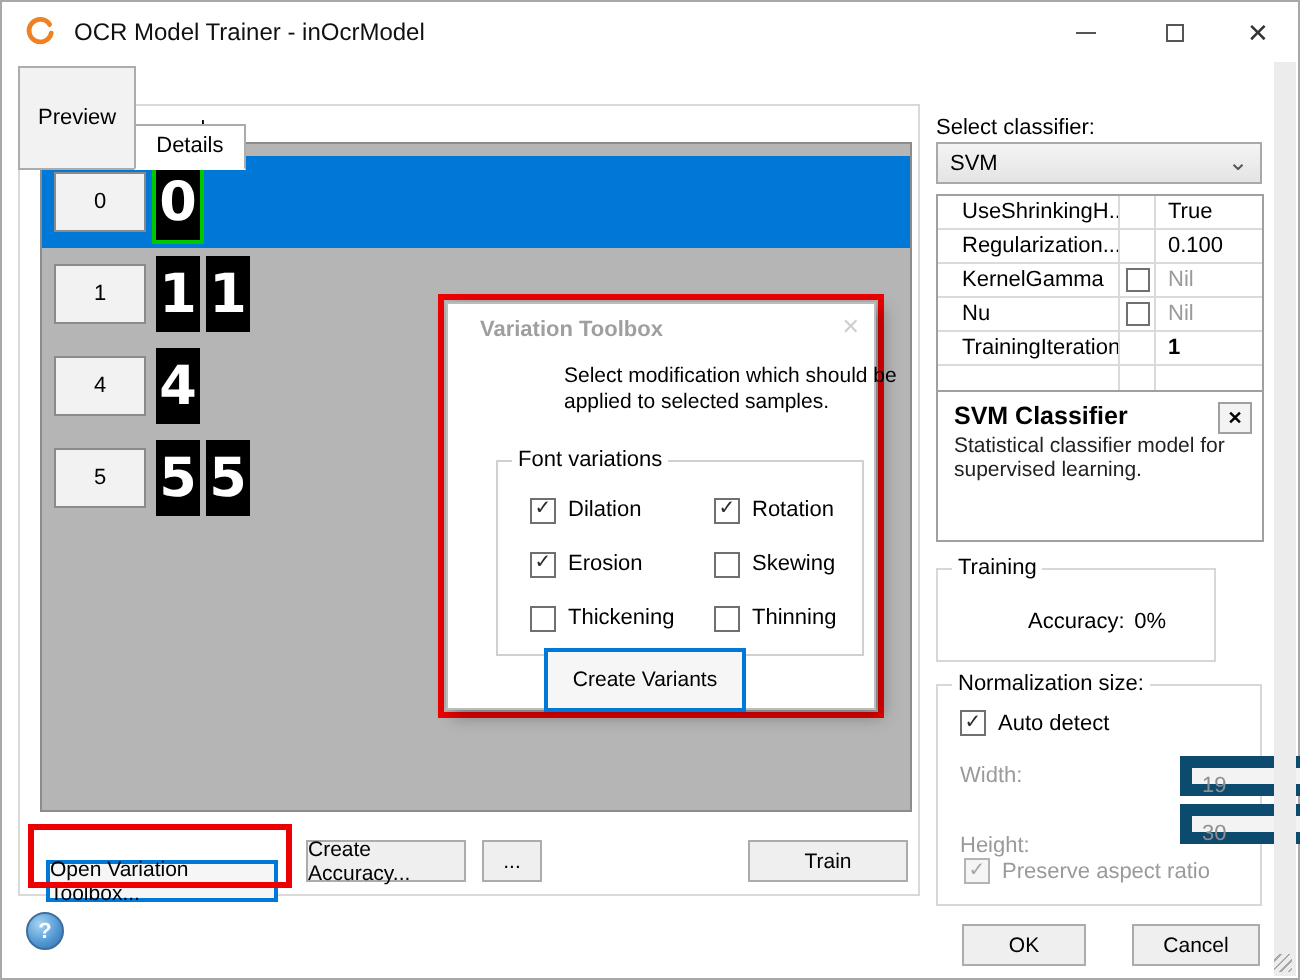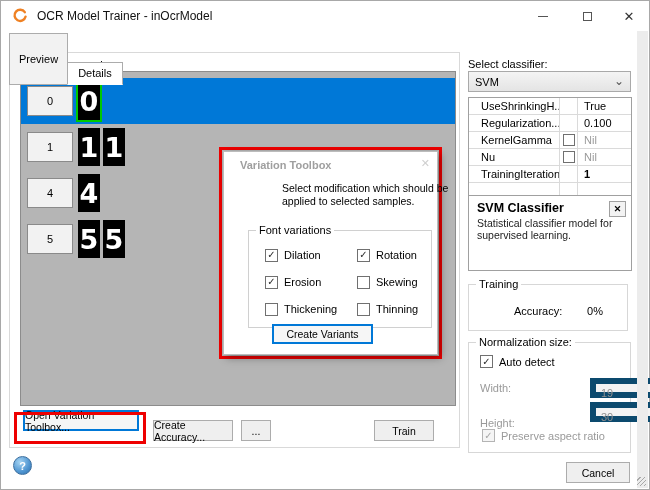--- a/index.html
+++ b/index.html
@@ -32,40 +32,40 @@
            display:flex;align-items:center;justify-content:center;box-sizing:border-box;}
   .tile-strip{position:absolute;left:57px;top:4px;display:flex;gap:3px;}
   .tile{width:22px;height:38px;background:#000;color:#fff;display:flex;align-items:center;justify-content:center;
         font:bold 27px "DejaVu Sans",sans-serif;}
   .tile.highlight{box-shadow:0 0 0 2px #00c800;}
 
   
   .btn{position:absolute;height:21px;background:#efefef;border:1px solid #acacac;display:flex;align-items:center;
        justify-content:center;box-sizing:border-box;font-size:10.5px;}
   .btn-focus{border:2px solid #0078d7;background:#f6f6f6;}
-  #open-variation{left:22px;top:409px;width:116px;}
+  #open-variation{left:22px;top:429px;width:116px;}
   #create-samples{left:152px;top:419px;width:80px;}
   #more-btn{left:240px;top:419px;width:30px;}
-  #train-btn{left:373px;top:419px;width:60px;}
+  #train-btn{left:373px;top:419px;width:80px;}
   .annot-btn{position:absolute;left:13px;top:411px;width:132px;height:32px;border:3px solid #ee0000;box-sizing:border-box;z-index:8;pointer-events:none;}
 
   
   .annot-dialog{position:absolute;left:218px;top:146px;width:223px;height:212px;border:3px solid #ee0000;box-sizing:border-box;z-index:10;}
   .dialog{position:absolute;inset:1px;background:#fff;border:1px solid #bcbcbc;box-shadow:3px 3px 8px rgba(0,0,0,.35);}
   .dlg-title{position:absolute;left:16px;top:7px;color:#9f9f9f;font-weight:bold;}
   .dlg-close{position:absolute;right:7px;top:5px;color:#cfcfcf;font-size:11px;}
   .dlg-msg{position:absolute;left:13px;top:30px;width:202px;font-size:10.5px;line-height:13px;margin-left:45px;}
   .dlg-group{position:absolute;left:24px;top:66px;width:184px;height:98px;border:1px solid #d0d0d0;box-sizing:border-box;margin-top:12px;}
   .group-label{position:absolute;top:-7px;left:7px;background:#fff;padding:0 3px;}
   .dlg-cb-grid{position:absolute;left:16px;top:17px;display:grid;grid-template-columns:92px auto;row-gap:13px;}
   .cb-item{display:flex;align-items:center;gap:6px;height:14px;}
   .cb{width:13px;height:13px;border:1px solid #707070;background:#fff;display:flex;align-items:center;
       justify-content:center;font-size:10px;color:#2b2b2b;box-sizing:border-box;line-height:10px;}
   .cb.disabled{border-color:#b4b4b4;background:#f5f5f5;color:#a6a6a6;}
-  .dlg-create{position:absolute;left:48px;top:172px;width:101px;height:20px;align-items:center;}
+  .dlg-create{position:absolute;left:48px;top:172px;width:101px;height:32px;align-items:center;}
 
   
   .rp-label{position:absolute;left:467px;top:57px;}
   .dropdown{position:absolute;left:467px;top:70px;width:163px;height:21px;border:1px solid #a9a9a9;
             background:linear-gradient(#f4f4f4,#e4e4e4);box-sizing:border-box;display:flex;align-items:center;padding-left:6px;}
   .dd-chevron{position:absolute;right:6px;top:2px;color:#555;font-size:12px;}
 
   .propgrid{position:absolute;left:467px;top:96px;width:164px;height:174px;border:1px solid #a0a0a0;background:#fff;box-sizing:border-box;}
   .pg-row{display:flex;height:16px;border-bottom:1px solid #dadada;}
   .pg-name{flex:1;padding-left:12px;line-height:16px;white-space:nowrap;overflow:hidden;}
@@ -74,21 +74,21 @@
   .pg-val{width:47px;padding-left:6px;line-height:16px;}
   .pg-val.muted{color:#9a9a9a;} .pg-val.bold{font-weight:bold;}
   .pg-filler{display:flex;height:12px;}
   .pg-desc{border-top:1px solid #a0a0a0;position:relative;padding:5px 0 0 8px;height:54px;}
   .pg-desc-title{font-weight:bold;font-size:12.5px;}
   .pg-desc-close{position:absolute;right:5px;top:5px;width:17px;height:16px;border:1px solid #a0a0a0;background:#f3f3f3;
                  display:flex;align-items:center;justify-content:center;font-weight:bold;font-size:9px;box-sizing:border-box;}
   .pg-desc-text{margin-top:2px;width:150px;line-height:12px;font-size:10.5px;color:#222;}
 
   .group{position:absolute;border:1px solid #d7d7d7;box-sizing:border-box;background:#fff;}
-  #training-group{left:467px;top:283px;width:160px;height:47px;text-align:center;}
+  #training-group{left:467px;top:283px;width:140px;height:47px;text-align:center;}
   .acc-label{position:absolute;left:45px;top:20px;}
   .acc-value{position:absolute;right:24px;top:20px;}
   #norm-group{left:467px;top:341px;width:163px;height:111px;}
   .auto-row{position:absolute;left:11px;top:12px;display:flex;gap:6px;align-items:center;}
   .dim-label{position:absolute;color:#9a9a9a;}
   #width-label{left:11px;top:39px;} #height-label{left:11px;top:74px;}
   .spinner{position:absolute;width:77px;height:20px;border:6px solid #0c4a6e;background:#f3f3f3;box-sizing:border-box;color:#8f8f8f;margin-left:36px;}
   #width-spinner{left:85px;top:35px;} #height-spinner{left:85px;top:59px;}
   .spin-val{position:absolute;left:5px;top:3px;}
   .spin-btns{position:absolute;right:0;top:0;bottom:0;width:15px;border-left:1px solid #c8c8c8;display:flex;flex-direction:column;}
@@ -332,20 +332,23 @@
       </span>
     </div>
     <div class="preserve-row">
       <span class="cb disabled">
           <span>✓</span>
         </span>
       <span>Preserve aspect ratio</span>
     </div>
   </div>
 
+  <div class="btn" id="ok-btn">
+      <span>OK</span>
+    </div>
   <div class="btn" id="cancel-btn">
       <span>Cancel</span>
     </div>
 
   <div class="help">
       <span>?</span>
     </div>
   <div class="right-strip"></div>
   <div class="resize-grip"></div>
 </div>

